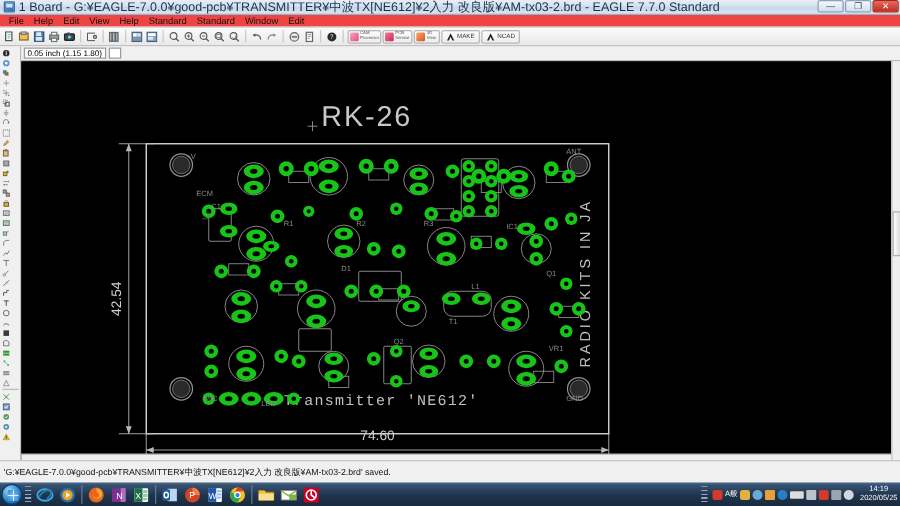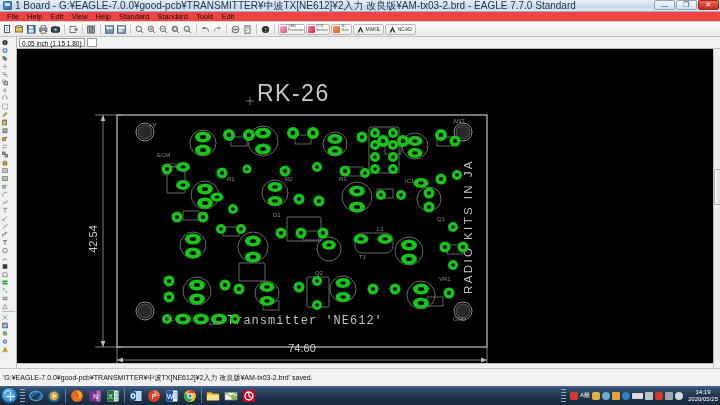--- a/index.html
+++ b/index.html
@@ -168,21 +168,21 @@
   </div>
 
   <div class="menubar">
     <div class="menu-item">File</div>
     <div class="menu-item">Help</div>
     <div class="menu-item">Edit</div>
     <div class="menu-item">View</div>
     <div class="menu-item">Help</div>
     <div class="menu-item">Standard</div>
     <div class="menu-item">Standard</div>
-    <div class="menu-item">Tools</div>
+    <div class="menu-item">Window</div>
     <div class="menu-item">Edit</div>
   </div>
 
   <div class="toolbar">
     <div class="tbtn">
       <svg width="9" height="9" viewBox="0 0 9 9">
           <rect x="1.5" y="0.5" width="5" height="7" fill="#fff" stroke="#555"></rect>
           <path d="M3 2.5h2.5M3 4h2.5M3 5.5h2" stroke="#3a7" stroke-width=".6"></path>
         </svg>
     </div>

